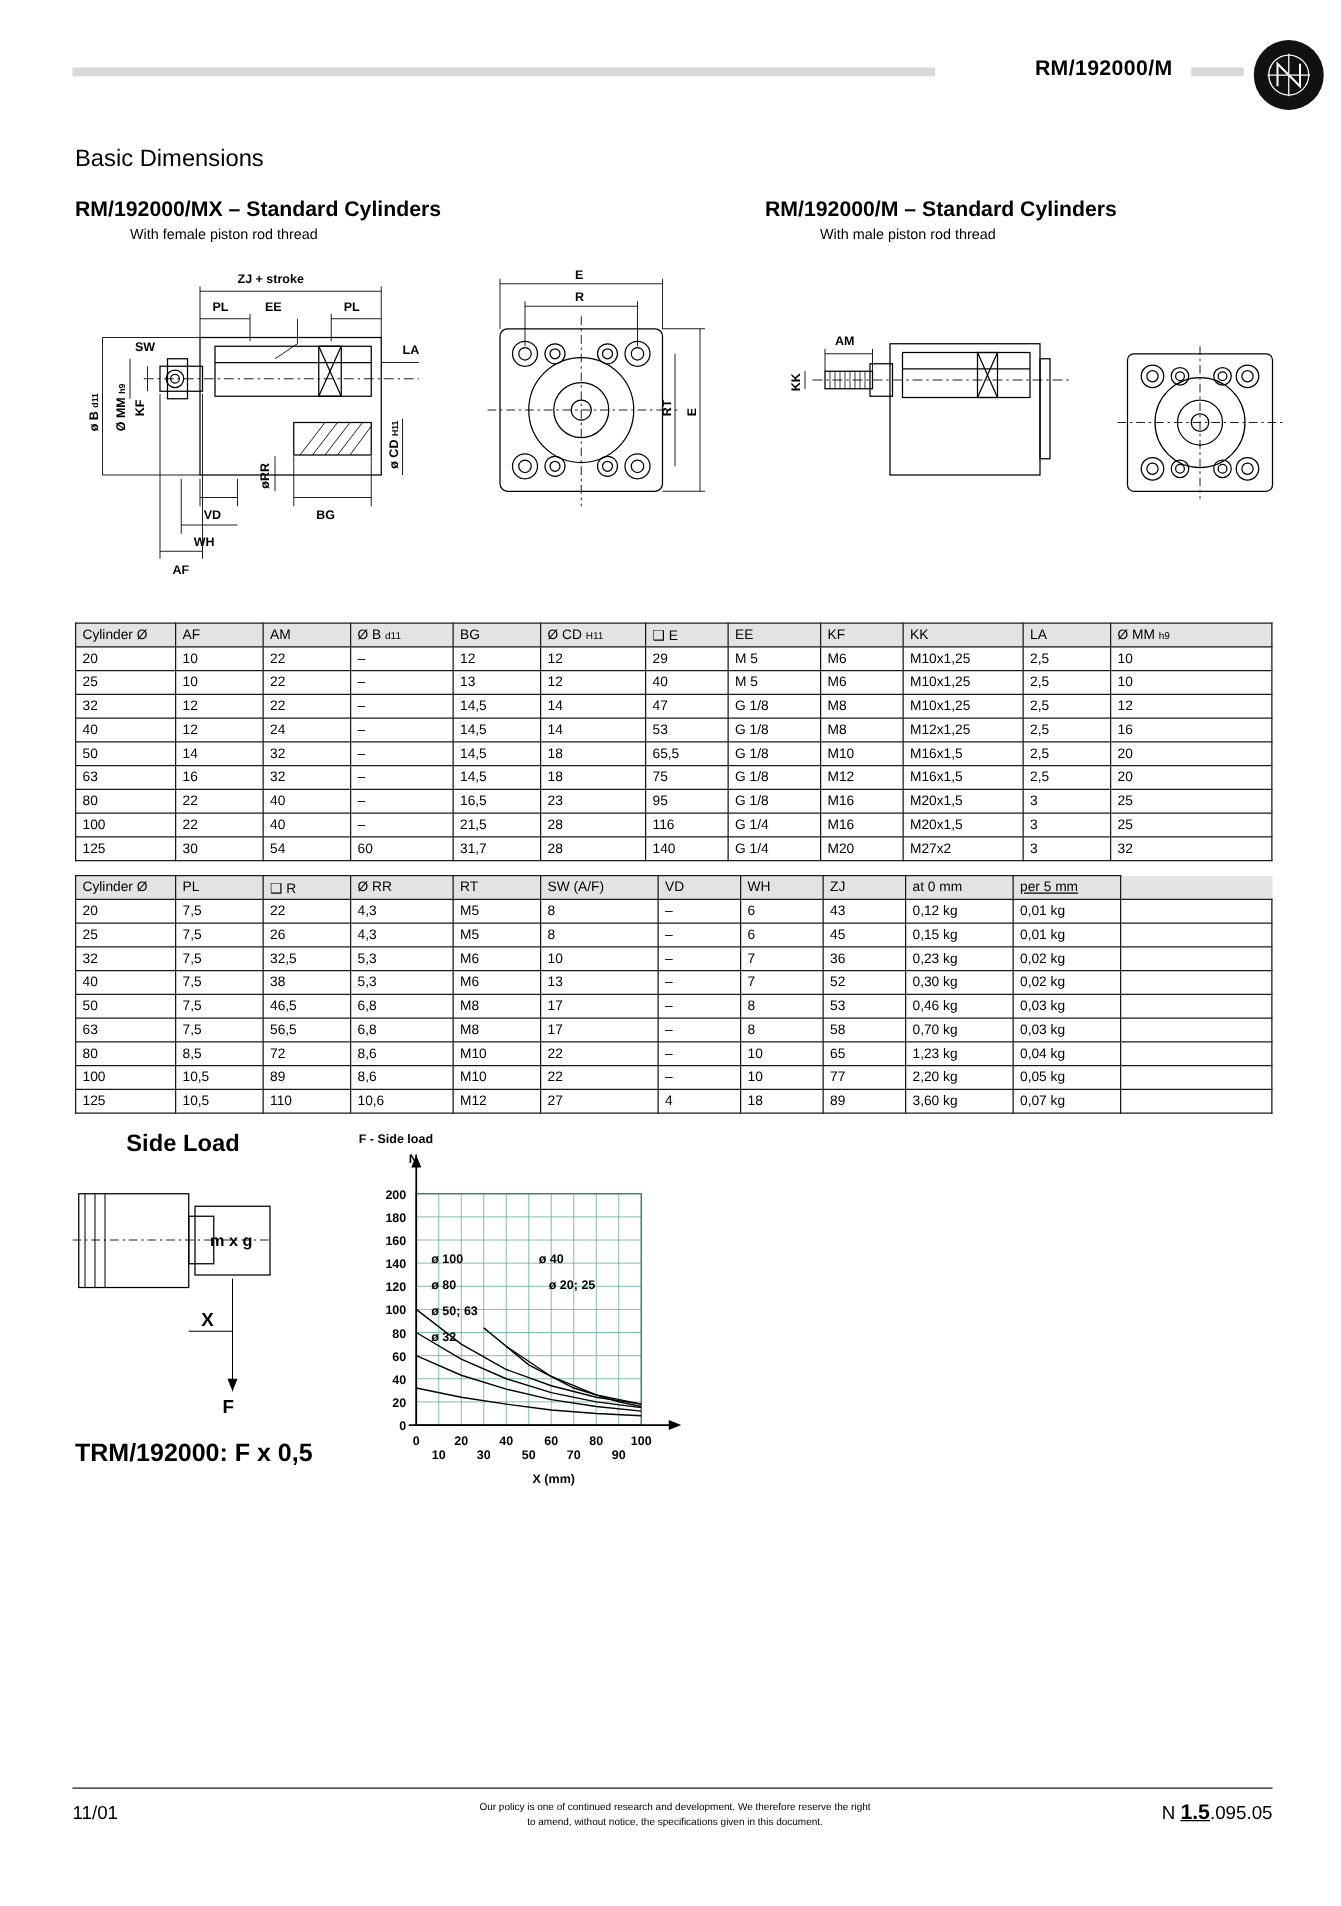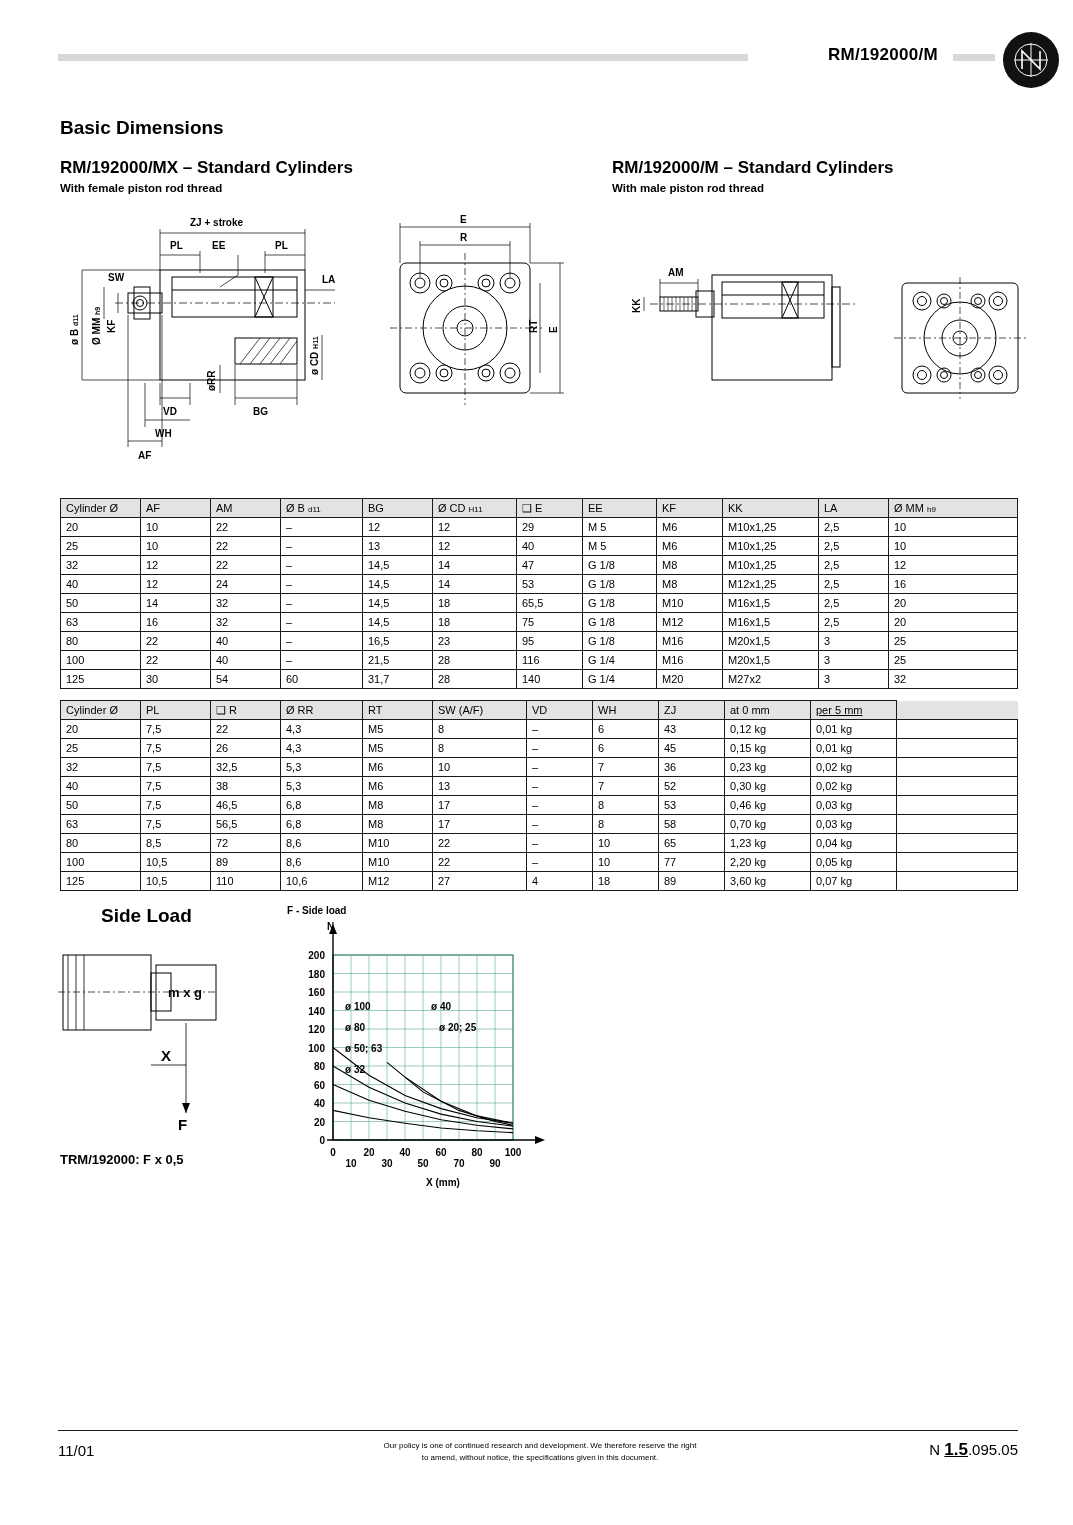--- a/index.html
+++ b/index.html
@@ -36,27 +36,27 @@
   }
   .logo {
     position:absolute; left:945px; top:-6px;
     width:56px; height:56px; border-radius:50%;
     background:#111; color:#fff;
     display:flex; align-items:center; justify-content:center;
   }
 
   
   .sec-title {
-    position:absolute; font-size:19px; font-weight:bold;
+    position:absolute; font-size:19px; font-weight:normal;
   }
   .sub-title {
     position:absolute; font-size:17px; font-weight:bold;
   }
   .sub-sub {
-    position:absolute; font-size:11.5px; font-weight:bold;
+    position:absolute; font-size:11.5px; font-weight:normal;margin-left:44px;
   }
 
   
   .drawing { position:absolute;text-align:center; }
   svg { display:block; }
   .lbl { font-family:"Liberation Sans", sans-serif; font-size:10px; font-weight:bold; fill:#000; }
   .lbl-s { font-family:"Liberation Sans", sans-serif; font-size:7px; font-weight:bold; fill:#000; }
 
   
   table.dim {
@@ -74,21 +74,21 @@
   }
   table.dim th {
     background:#e3e3e3;
     font-weight:normal;
   }
   table.dim td.blank, table.dim th.blank { border:none; }
   .sub { font-size:8px; vertical-align:baseline; }
 
   
   .sideload-title { position:absolute; font-size:19px; font-weight:bold; }
-  .trm-title { position:absolute; font-size:13px; font-weight:bold; }
+  .trm-title { position:absolute; font-size:20px; font-weight:bold; }
 
   
   .footer-rule {
     position:absolute; left:58px; top:1430px; width:960px; height:1px;
     background:#1a1a1a;
   }
   .foot-left {
     position:absolute; left:58px; top:1442px; font-size:15px;
   }
   .foot-center {

